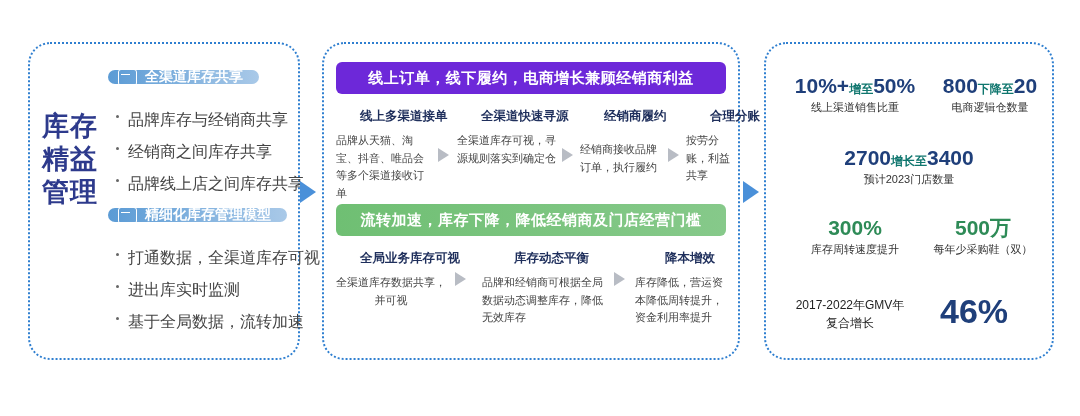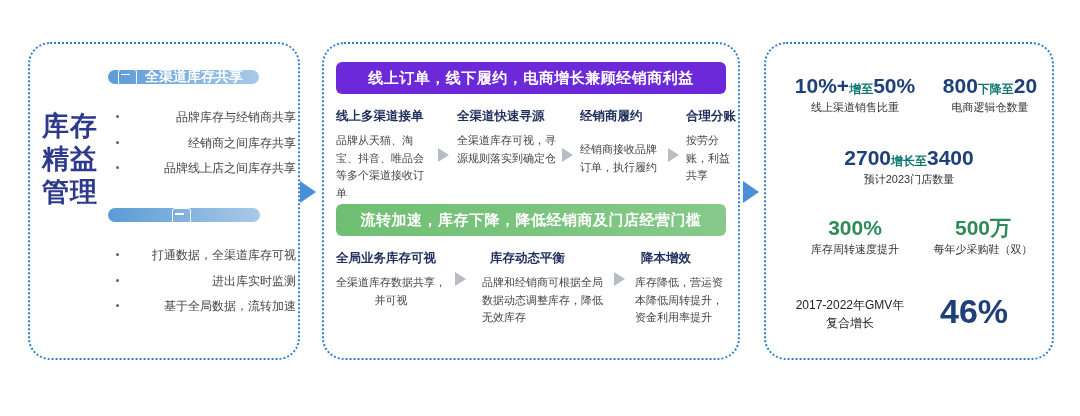--- a/index.html
+++ b/index.html
@@ -24,29 +24,29 @@
     position:absolute;left:40px;top:110px;width:60px;
     font-size:27px;font-weight:bold;color:#2d3a8c;line-height:1.22;
     text-align:center;letter-spacing:1px;
   }
   .pill{
     position:absolute;display:flex;align-items:center;gap:8px;
     height:14px;border-radius:15px;padding:0 16px 0 10px;
     color:#fff;font-size:14px;font-weight:bold;white-space:nowrap;
   }
   #pill-share{left:108px;top:70px;background:linear-gradient(90deg,#5b9bd5,#a9c9e8);}
-  #pill-model{left:108px;top:208px;background:linear-gradient(90deg,#5b9bd5,#a9c9e8);flex-direction:column;}
+  #pill-model{left:108px;top:208px;background:linear-gradient(90deg,#5b9bd5,#a9c9e8);}
   .pill .ic{
     width:17px;height:15px;border:1.6px solid #fff;border-radius:3px;
     display:inline-block;position:relative;flex:0 0 auto;
   }
   .pill .ic:after{
     content:"";position:absolute;left:2px;top:4px;width:9px;height:1.6px;background:#fff;
   }
-  .bullets{position:absolute;font-size:12px;line-height:1.55;color:#444;text-align:right;}
+  .bullets{position:absolute;font-size:16px;line-height:1.55;color:#444;}
   #bullets-a{left:116px;top:108px;width:180px;}
   #bullets-b{left:116px;top:246px;width:180px;}
   .bullets div{position:relative;padding-left:12px;margin-bottom:7px;white-space:nowrap;}
   .bullets div:before{
     content:"";position:absolute;left:0;top:7px;width:3px;height:3px;border-radius:50%;background:#666;
   }
 
   
   .big-arrow{position:absolute;width:0;height:0;
     border-top:11px solid transparent;border-bottom:11px solid transparent;
@@ -56,21 +56,21 @@
 
   
   .banner{
     position:absolute;height:32px;border-radius:6px;display:flex;
     align-items:center;justify-content:center;color:#fff;
     font-size:15px;font-weight:bold;letter-spacing:.5px;
   }
   #banner-blue{left:336px;top:62px;width:390px;background:#6d28d9;}
   #banner-green{left:336px;top:204px;width:390px;background:linear-gradient(90deg,#6fbf73,#86c98a);}
 
-  .col-head{position:absolute;font-size:12.5px;font-weight:bold;color:#1f2f5c;}
+  .col-head{position:absolute;font-size:12.5px;font-weight:bold;color:#1f2f5c;margin-left:24px;}
   .col-body{position:absolute;font-size:11px;line-height:1.6;color:#444;}
 
   .sm-arrow{position:absolute;width:0;height:0;
     border-top:7px solid transparent;border-bottom:7px solid transparent;
     border-left:11px solid #b8bcc4;}
 
   
   .stat{position:absolute;text-align:center;}
   .stat .big{font-size:21px;font-weight:bold;color:#1f3f7a;line-height:1.1;}
   .stat .big .mid{font-size:12px;font-weight:bold;color:#0f766e;}

